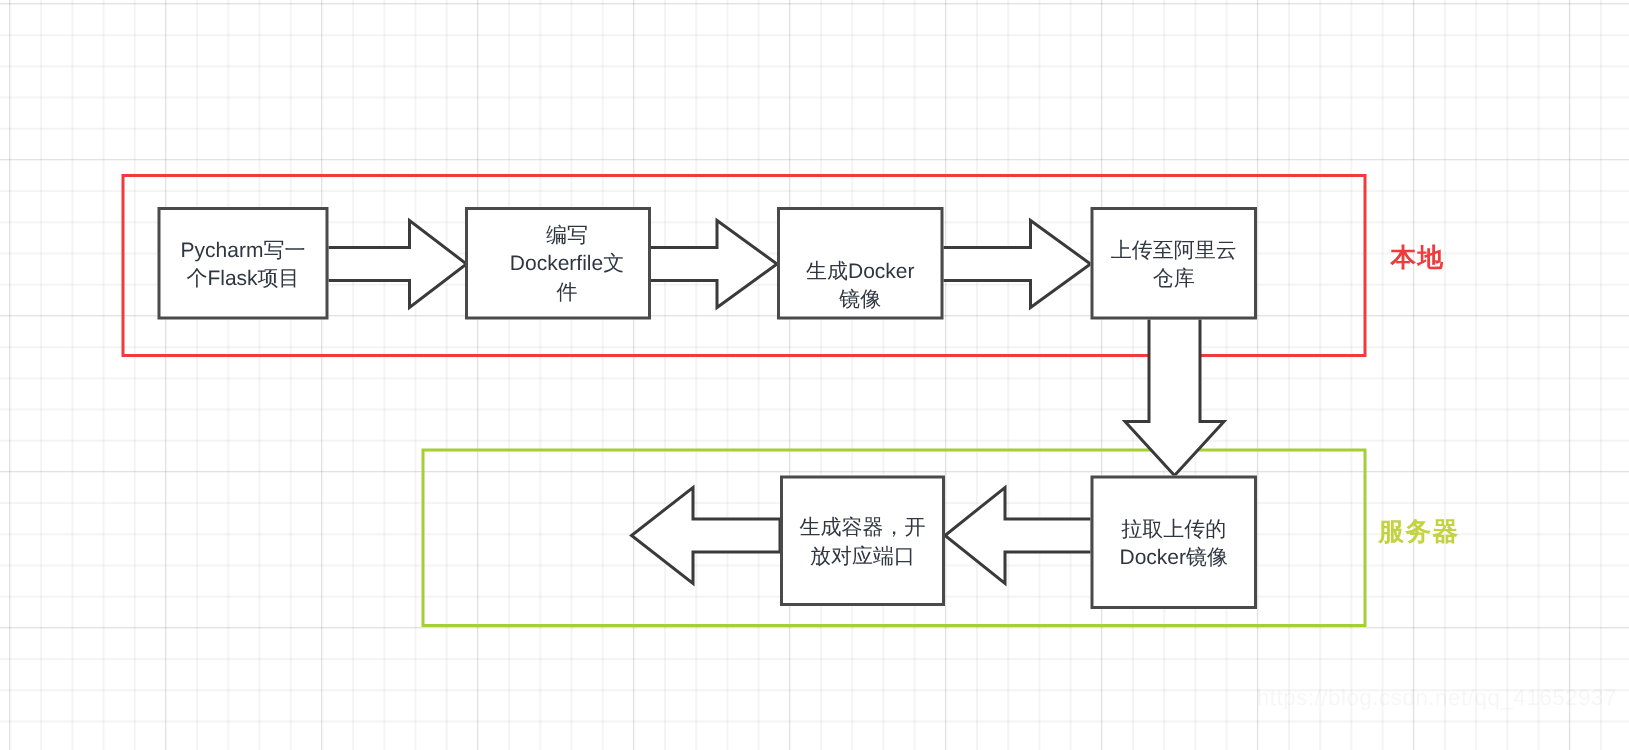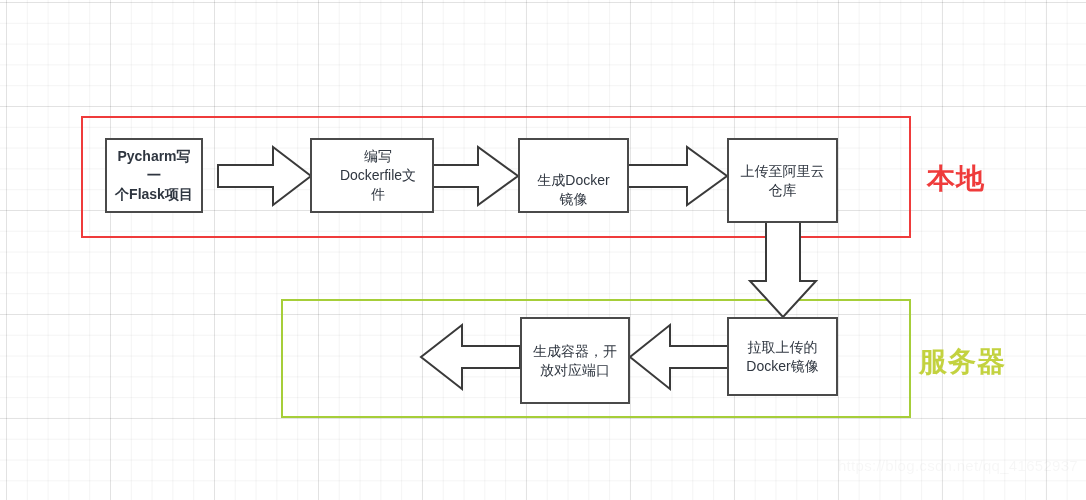--- a/index.html
+++ b/index.html
@@ -29,21 +29,21 @@
     box-sizing: border-box;
     background: transparent;
   }
   .group-local { border: 2px solid #ef3b3b; }
   .group-server { border: 2px solid #a6ce39; }
 
   
   .group-label {
     position: absolute;
     font-family: Liberation Serif, serif;
-    font-size: 28px;
+    font-size: 17px;
     font-weight: 700;
     letter-spacing: 1px;
     white-space: nowrap;
   }
   .label-local  { color: #ef3b3b; }
   .label-server { color: #c3d23f; }
 
   
   .node {
     position: absolute;
@@ -93,21 +93,21 @@
 <div id="canvas">
 
   <div class="group group-local" style="left:81px; top:116px; width:830px; height:122px;"></div>
 
   <div class="group-label label-local" style="left:927px; top:160px;">本地</div>
 
   <div class="group group-server" style="left:281px; top:299px; width:630px; height:119px;"></div>
 
   <div class="group-label label-server" style="left:919px; top:343px;text-align:right;">服务器</div>
 
-  <div class="node" style="left:105px; top:138px; width:98px; height:75px;font-weight:bold;">
+  <div class="node" style="left:105px; top:138px; width:114px; height:75px;">
     <div>
       <span>Pycharm写一</span>
       <span>个Flask项目</span>
     </div>
   </div>
 
   <div class="node" style="left:310px; top:138px; width:124px; height:75px;padding-left:18px;">
     <div>
       <span>编写</span>
       <span>Dockerfile文</span>
@@ -115,36 +115,36 @@
     </div>
   </div>
 
   <div class="node" style="left:518px; top:138px; width:111px; height:75px;align-items:flex-end;">
     <div>
       <span>生成Docker</span>
       <span>镜像</span>
     </div>
   </div>
 
-  <div class="node" style="left:727px; top:138px; width:111px; height:85px;">
+  <div class="node" style="left:727px; top:138px; width:111px; height:75px;">
     <div>
       <span>上传至阿里云</span>
       <span>仓库</span>
     </div>
   </div>
 
 
   <div class="node" style="left:520px; top:317px; width:110px; height:87px;">
     <div>
       <span>生成容器，开</span>
       <span>放对应端口</span>
     </div>
   </div>
 
-  <div class="node" style="left:727px; top:317px; width:111px; height:79px;">
+  <div class="node" style="left:727px; top:317px; width:111px; height:89px;">
     <div>
       <span>拉取上传的</span>
       <span>Docker镜像</span>
     </div>
   </div>
 
   <div class="arrow" style="left:217px; top:144px;">
     <svg width="96" height="64" viewBox="0 0 96 64">
       <path d="M 1 21 L 56 21 L 56 3 L 94 32 L 56 61 L 56 43 L 1 43 Z"></path>
     </svg>

